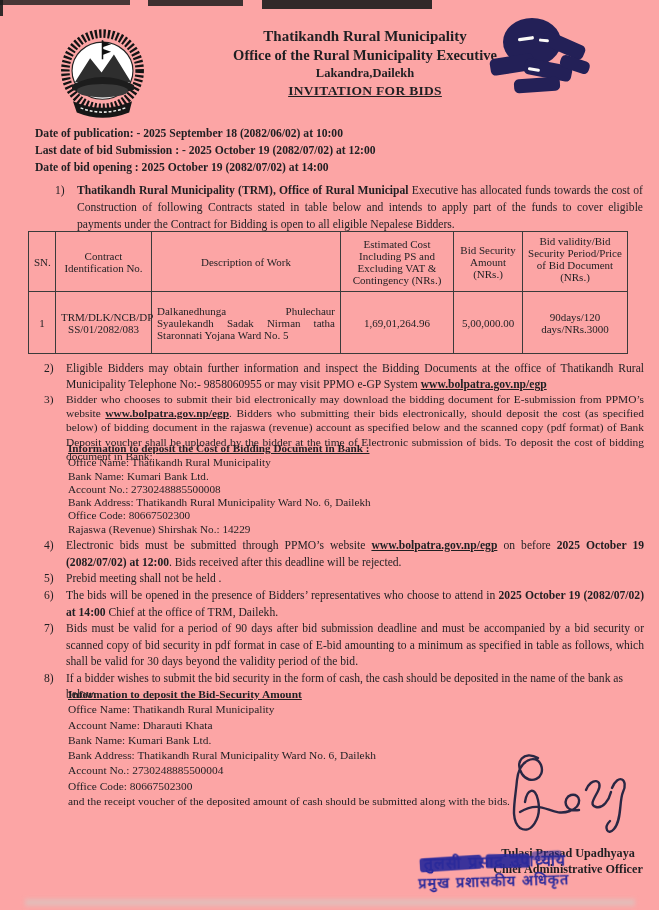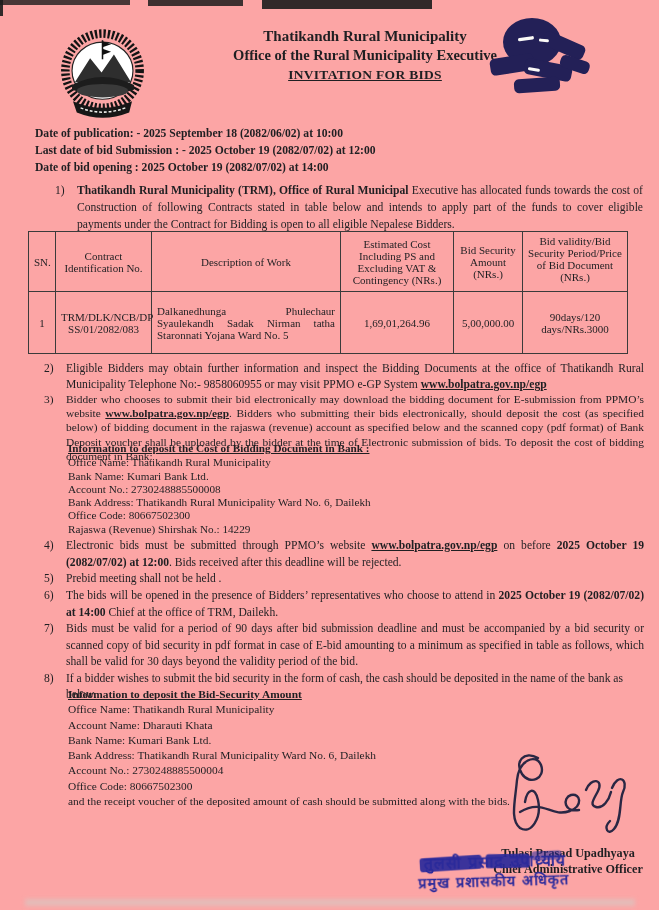--- a/index.html
+++ b/index.html
@@ -69,20 +69,21 @@
     <path d="M21,60 L37,35 L49,50 L62,31 L80,60 Z" fill="#2e2e2e"></path>
     <path d="M18,63 Q50,46 83,63 L83,68 Q50,79 18,68 Z" fill="#1d1d1d"></path>
     <ellipse cx="50" cy="69" rx="27" ry="7" fill="#3a3a3a"></ellipse>
     <path d="M19,80 Q50,94 81,80 L78,92 Q50,103 23,92 Z" fill="#161616"></path>
     <path d="M27,87 Q50,96 74,87" fill="none" stroke="#f2f2ee" stroke-width="1.6" stroke-dasharray="3 2"></path>
   </svg>
 
   <div class="hdr-center">
     <div class="hdr-line1">Thatikandh Rural Municipality</div>
     <div class="hdr-line2">Office  of the Rural Municipality Executive</div>
+    <div class="hdr-line3">Lakandra,Dailekh</div>
     <div class="hdr-title">INVITATION FOR BIDS</div>
   </div>
 
   <svg class="ink-blob" viewBox="0 0 136 100">
     <g fill="#232057">
       <ellipse cx="56" cy="32" rx="29" ry="24"></ellipse>
       <rect x="14" y="46" width="44" height="17" rx="5" transform="rotate(-9 36 54)"></rect>
       <rect x="48" y="52" width="48" height="16" rx="5" transform="rotate(11 72 60)"></rect>
       <rect x="66" y="28" width="44" height="15" rx="5" transform="rotate(24 88 35)"></rect>
       <rect x="38" y="68" width="46" height="14" rx="5" transform="rotate(-4 61 75)"></rect>

